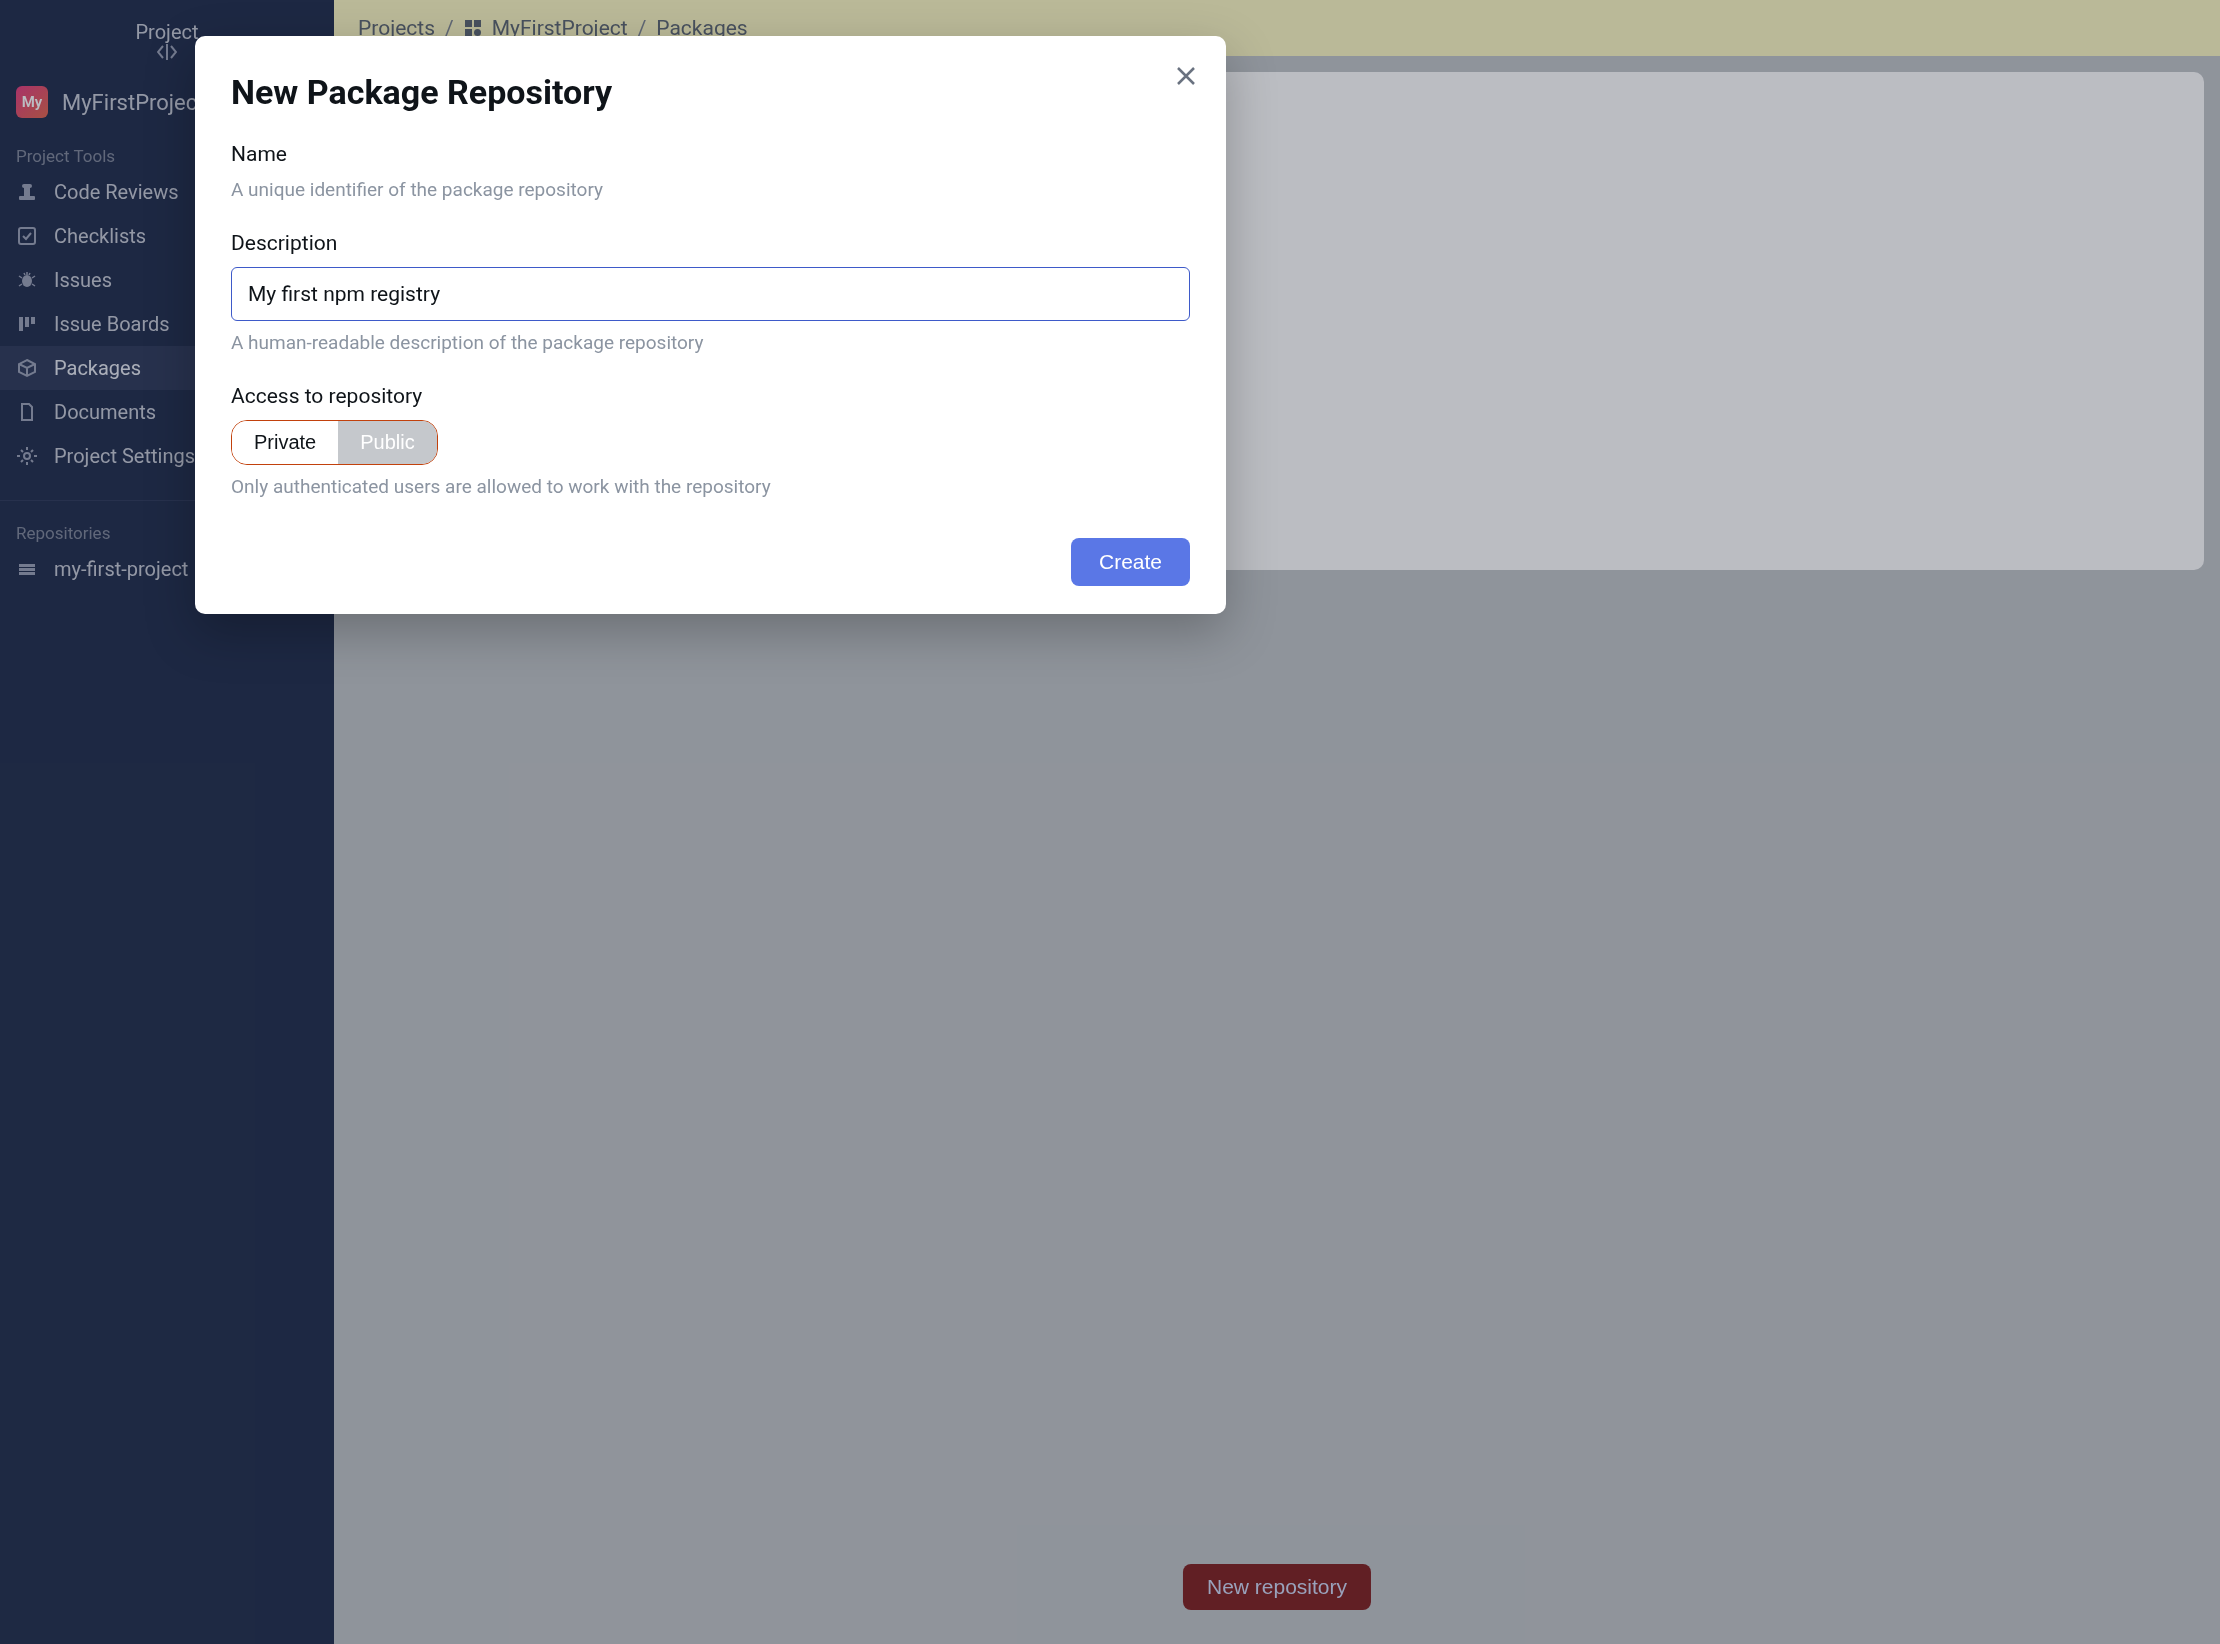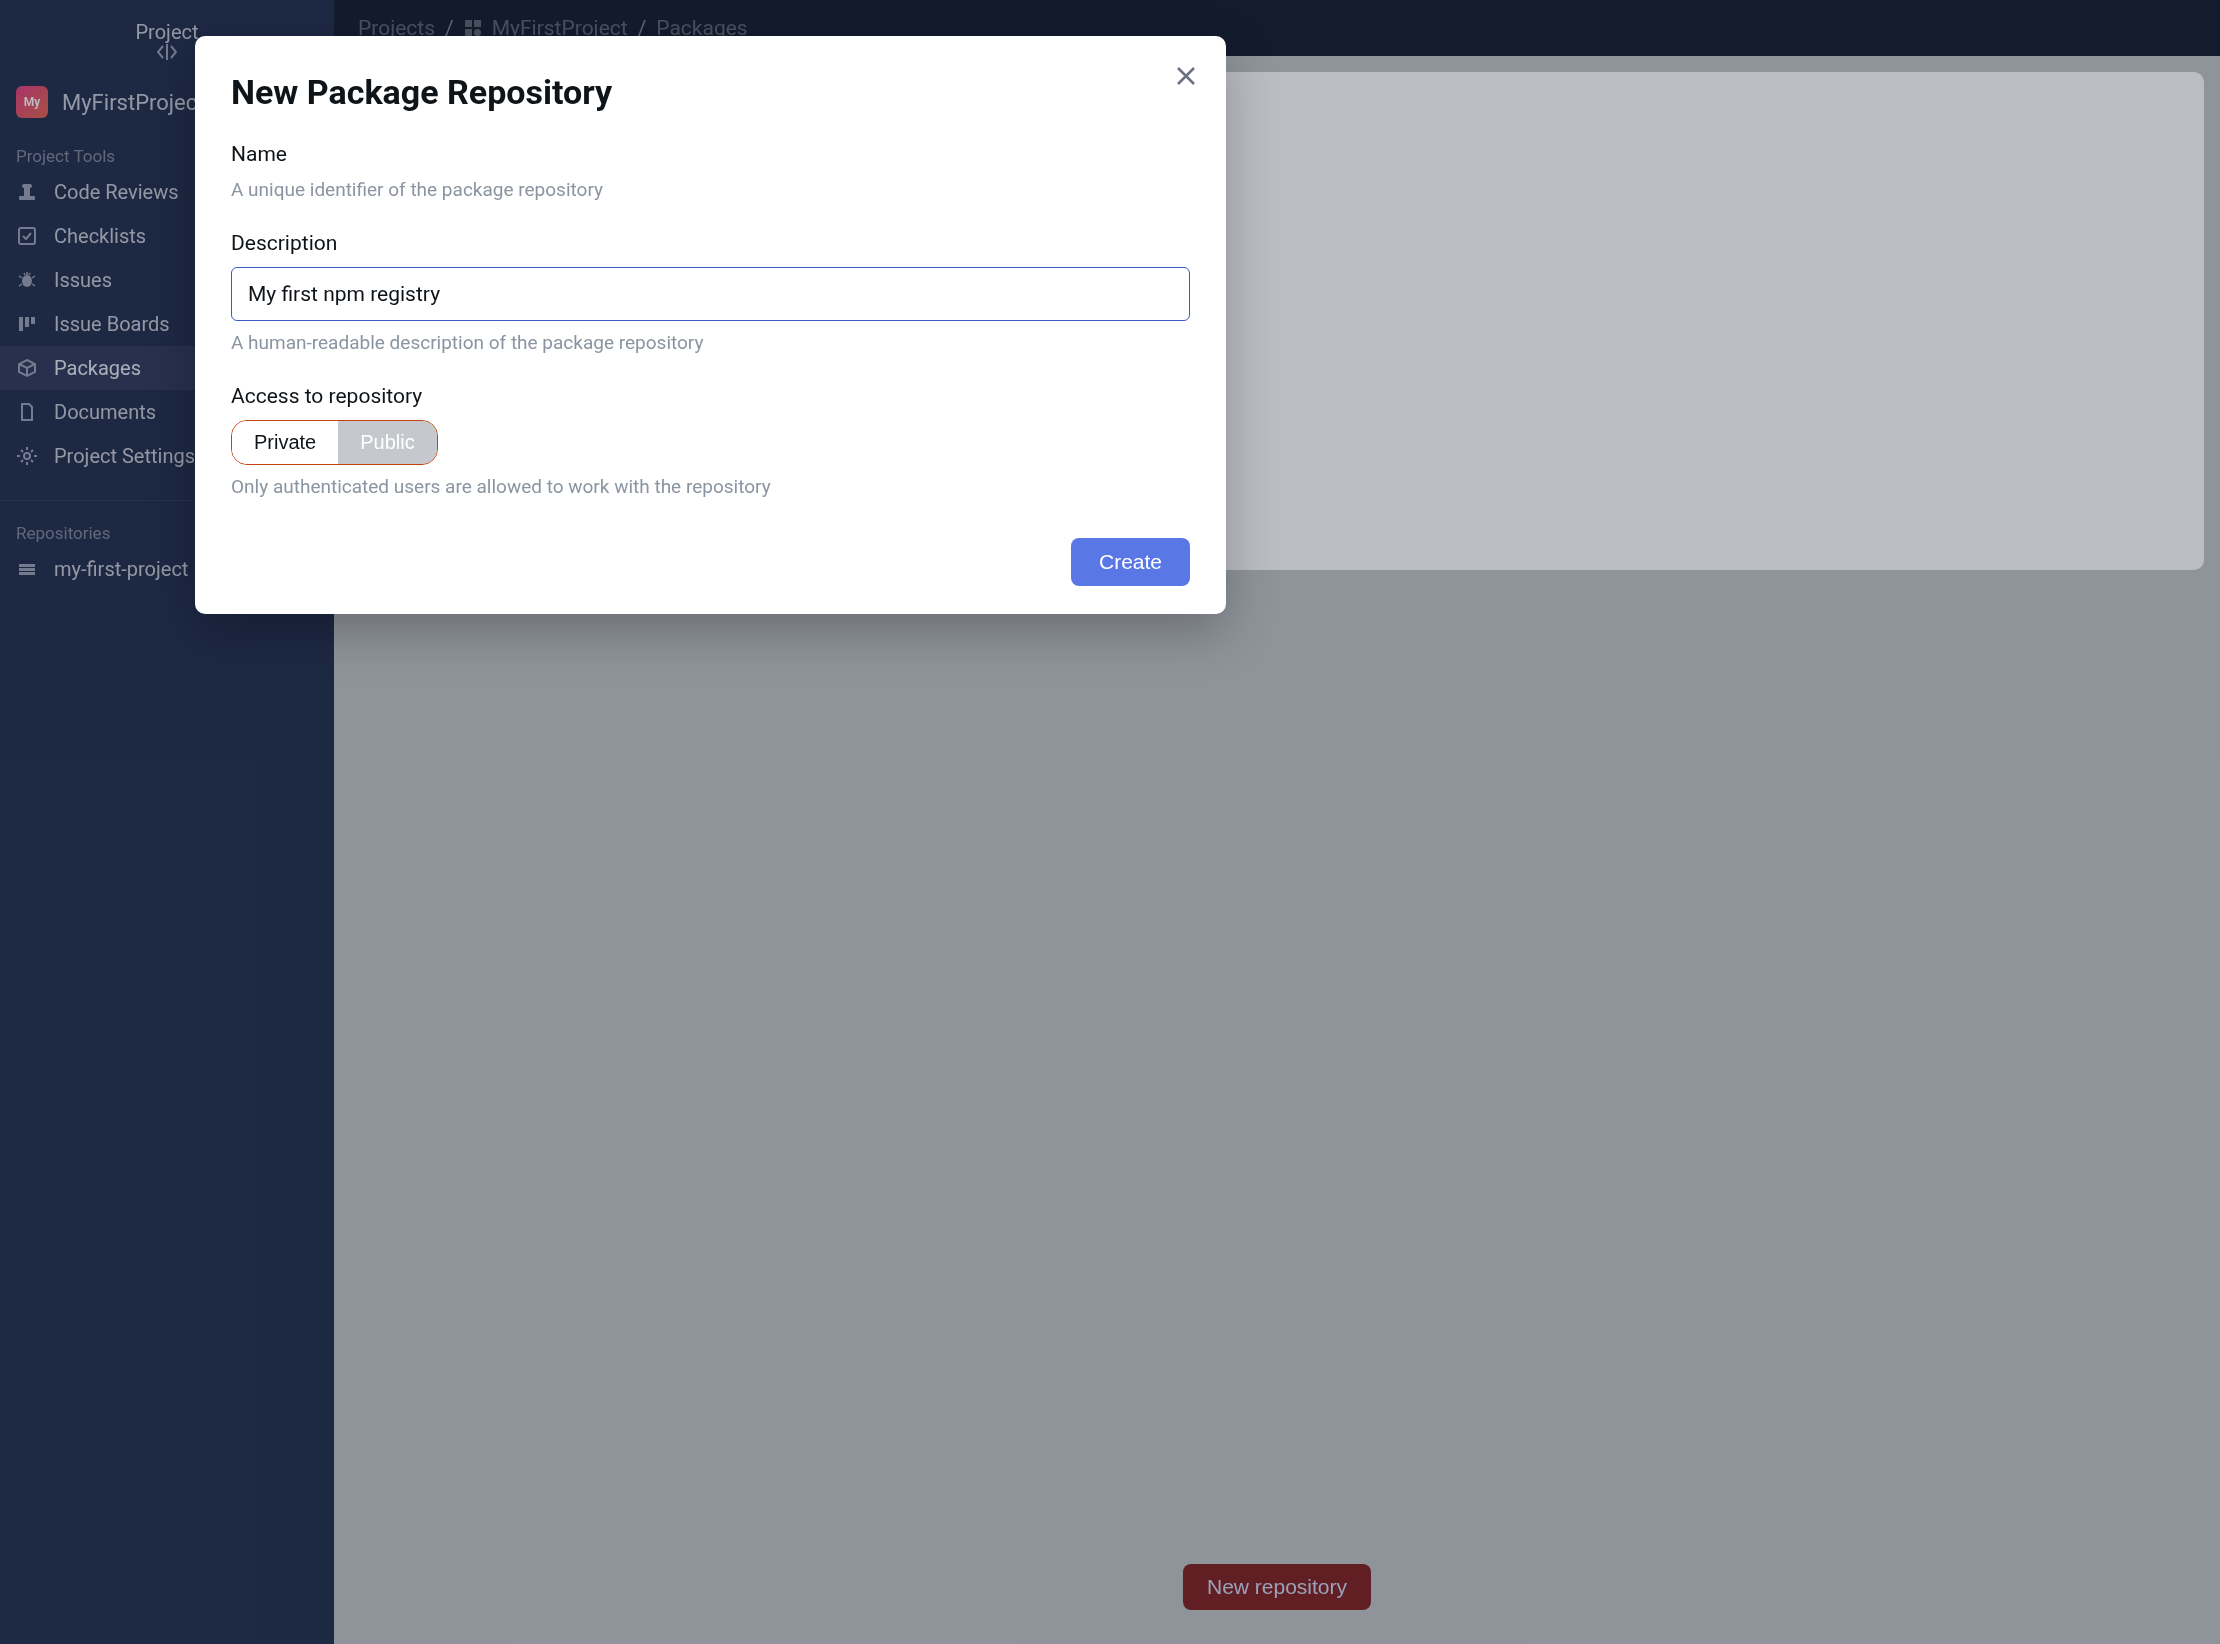--- a/index.html
+++ b/index.html
@@ -40,21 +40,21 @@
     align-items: center;
     gap: 14px;
     padding: 16px 16px 18px 16px;
   }
   .project-avatar {
     width: 32px;
     height: 32px;
     border-radius: 6px;
     background: linear-gradient(135deg, #e53a7f 0%, #e2644a 100%);
     color: #fff;
-    font-size: 12px;
+    font-size: 15px;
     font-weight: 600;
     display: flex;
     align-items: center;
     justify-content: center;
   }
   .project-name {
     font-size: 22px;
     color: #c6cad6;
     white-space: nowrap;
     overflow: hidden;
@@ -92,21 +92,21 @@
     margin: 22px 0 12px 0;
   }
   
   .main {
     flex: 1;
     display: flex;
     flex-direction: column;
     position: relative;
   }
   .breadcrumb {
-    background: #0f172a;
+    background: #fef9c3;
     padding: 16px 24px;
     font-size: 21px;
     color: #5b6570;
     display: flex;
     align-items: center;
     gap: 10px;
   }
   .bc-sep { color: #7d8590; }
   .bc-icon { display:inline-flex; align-items:center; }
   .content-area {

